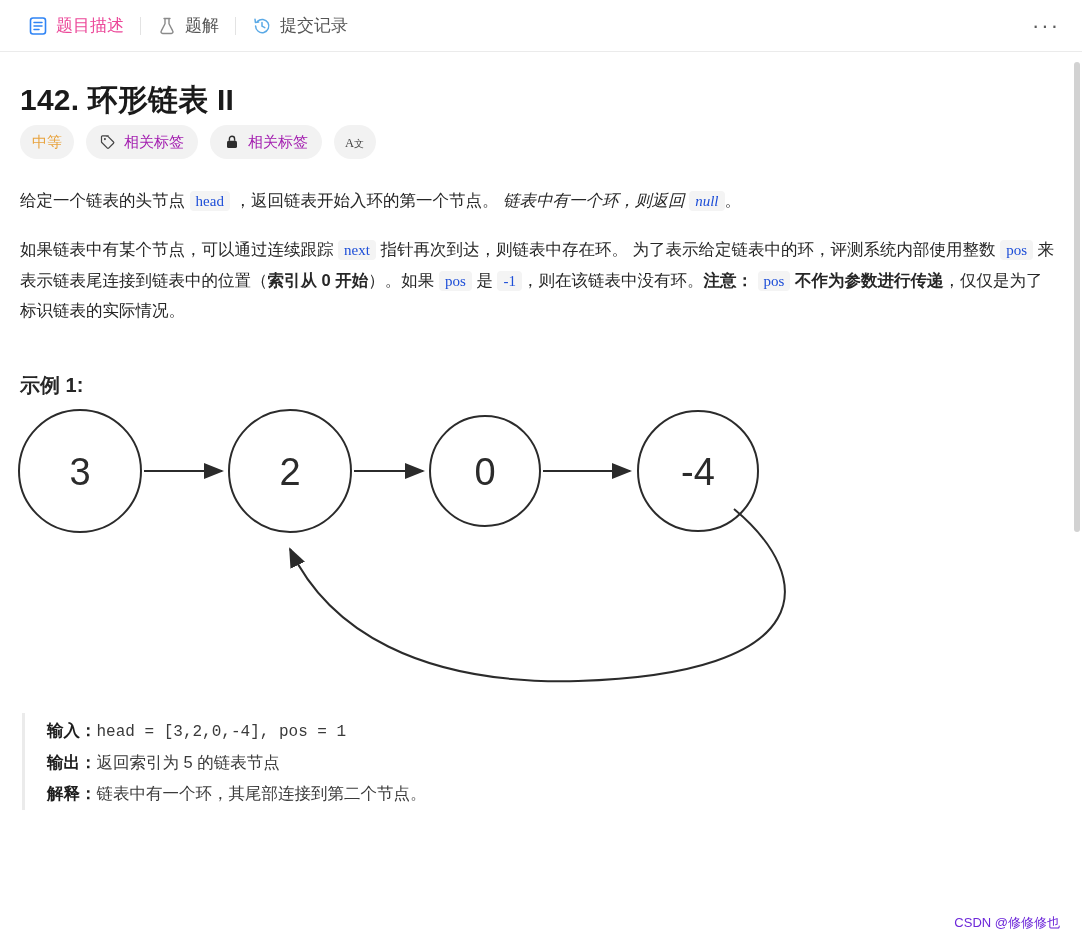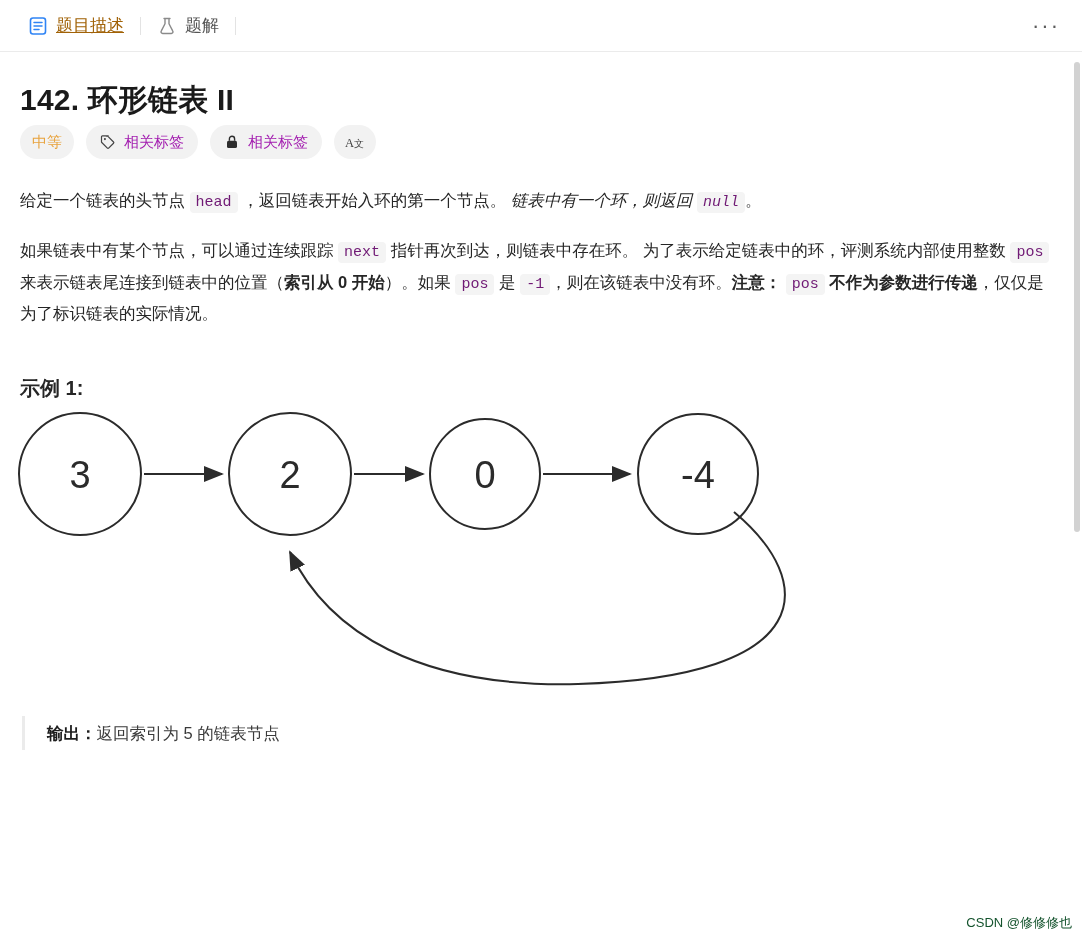--- a/index.html
+++ b/index.html
@@ -31,21 +31,21 @@
     display: flex;
     align-items: center;
     gap: 8px;
     padding: 0 10px;
     height: 36px;
     font-size: 17px;
     color: #3c3c3c;
     cursor: pointer;
     white-space: nowrap;
   }
-  .tab.active { color: #a16207; text-decoration: underline; }
+  .tab.active { color: #ec4899; }
   .tab.muted { color: #555; }
   .tab-sep {
     width: 1px;
     height: 18px;
     background: #e3e3e3;
     margin: 0 6px;
   }
   .tab-icon {
     width: 20px;
     height: 20px;
@@ -116,26 +116,26 @@
   }
 
   
   p.para {
     font-size: 16.5px;
     line-height: 1.85;
     margin: 0 0 18px 0;
     color: #262626;
   }
   code.inline {
-    font-family: Liberation Mono, monospace;
+    font-family: Liberation Serif, serif;
     background: #f4f4f4;
     border-radius: 4px;
     padding: 2px 6px;
     font-size: 15px;
-    color: #701a75;
+    color: #1d4ed8;
   }
   em.ital { font-style: italic; }
   strong { font-weight: 700; }
 
   .example-label {
     font-size: 20px;
     font-weight: 700;
     margin: 46px 0 10px 0;
   }
 
@@ -152,24 +152,24 @@
     font-size: 16.5px;
     line-height: 1.85;
     color: #3a3a3a;
   }
   .codeblock .k { font-weight: 700; color: #1d1d1d; }
   .codeblock .mono { font-family: "Liberation Mono", monospace; font-size: 16px; }
 
   
   .watermark {
     position: absolute;
-    right: 10px;
+    right: 22px;
     bottom: 8px;
     font-size: 13px;
-    color: #14532d;
+    color: #6d28d9;
     user-select: none;
   }
 
   
   .scrollbar-track {
     position: absolute;
     top: 52px;
     right: 0;
     width: 9px;
     height: calc(940px - 52px);
@@ -209,20 +209,30 @@
       <svg width="20" height="20" viewBox="0 0 20 20">
         <path d="M8 2.5v5.2L4.2 15.1c-.6 1.1.2 2.4 1.4 2.4h8.8c1.2 0 2-1.3 1.4-2.4L12 7.7V2.5" fill="none" stroke="#8a8a8a" stroke-width="1.4" stroke-linejoin="round"></path>
         <line x1="7" y1="2.5" x2="13" y2="2.5" stroke="#8a8a8a" stroke-width="1.4" stroke-linecap="round"></line>
       </svg>
     </span>
     <span>题解</span>
   </div>
 
   <div class="tab-sep"></div>
 
+  <div class="tab muted">
+    <span class="tab-icon">
+      <svg width="20" height="20" viewBox="0 0 20 20">
+        <path d="M3.6 10a6.6 6.6 0 1 0 1.9-4.6" fill="none" stroke="#5aa9e6" stroke-width="1.5" stroke-linecap="round"></path>
+        <polyline points="3.0,3.2 3.4,6.4 6.6,6.0" fill="none" stroke="#5aa9e6" stroke-width="1.5" stroke-linecap="round" stroke-linejoin="round"></polyline>
+        <polyline points="10,6.4 10,10.2 12.8,11.6" fill="none" stroke="#5aa9e6" stroke-width="1.5" stroke-linecap="round" stroke-linejoin="round"></polyline>
+      </svg>
+    </span>
+    <span>提交记录</span>
+  </div>
 
   <div class="dots">···</div>
 </div>
 
 <div class="content">
 
   <h1 class="title">142. 环形链表 II</h1>
 
   <div class="chips">
 
@@ -294,21 +304,27 @@
       <line x1="126" y1="62" x2="204" y2="62" stroke="#2b2b2b" stroke-width="2" marker-end="url(#arrow)"></line>
       <line x1="336" y1="62" x2="405" y2="62" stroke="#2b2b2b" stroke-width="2" marker-end="url(#arrow)"></line>
       <line x1="525" y1="62" x2="612" y2="62" stroke="#2b2b2b" stroke-width="2" marker-end="url(#arrow)"></line>
 
       <path d="M716 100 C 800 170, 800 265, 560 272 C 400 276, 310 220, 272 140" fill="none" stroke="#2b2b2b" stroke-width="2" marker-end="url(#arrow)"></path>
     </svg>
   </div>
 
   <div class="codeblock">
     <div>
+      <span class="k">输入：</span><span class="mono">head = [3,2,0,-4], pos = 1</span>
+    </div>
+    <div>
       <span class="k">输出：</span><span>返回索引为 5 的链表节点</span>
+    </div>
+    <div>
+      <span class="k">解释：</span><span>链表中有一个环，其尾部连接到第二个节点。</span>
     </div>
   </div>
 
   <div class="watermark">CSDN @修修修也</div>
 </div>
 
 <div class="scrollbar-track">
   <div class="scrollbar-thumb"></div>
 </div>
 

